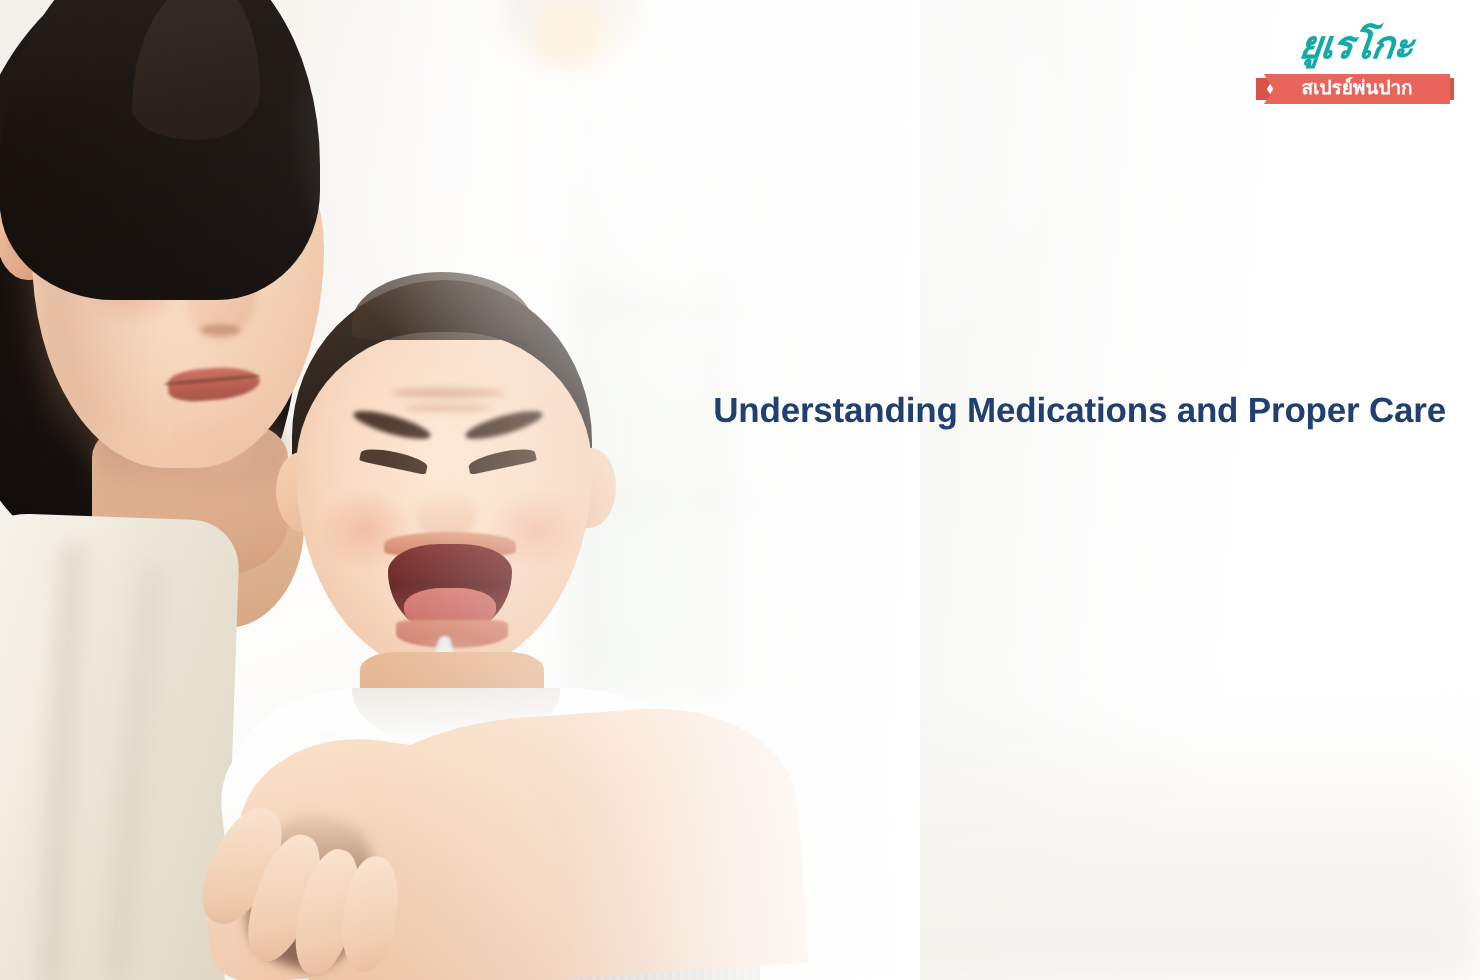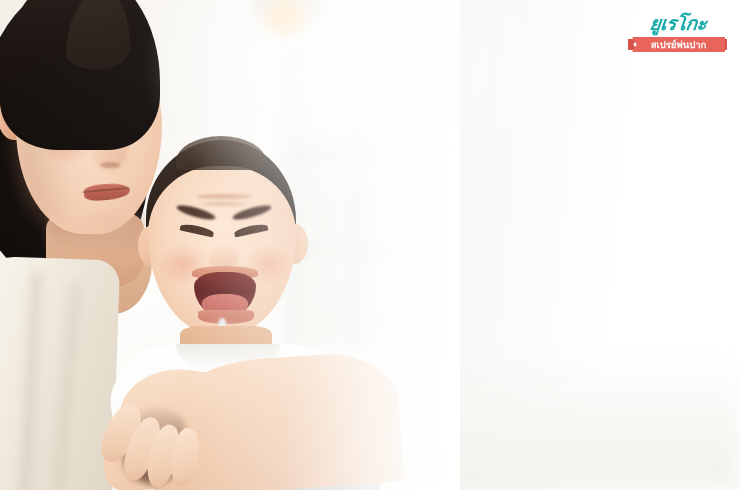--- a/index.html
+++ b/index.html
@@ -693,20 +693,21 @@
     <div class="m-finger1"></div>
     <div class="m-finger2"></div>
     <div class="m-finger3"></div>
     <div class="m-finger4"></div>
   </div>
 
   <div class="photo-haze"></div>
   <div class="top-light"></div>
 
   <div class="text-block">
+    <div class="subtitle">Understanding Medications and Proper Care</div>
   </div>
 
   <div class="logo">
     <div class="logo-word">ยูเรโกะ</div>
     <div class="logo-ribbon-tail-l"></div>
     <div class="logo-ribbon-tail-r"></div>
     <div class="logo-ribbon"></div>
     <div class="logo-ribbon-text">สเปรย์พ่นปาก</div>
   </div>
 

